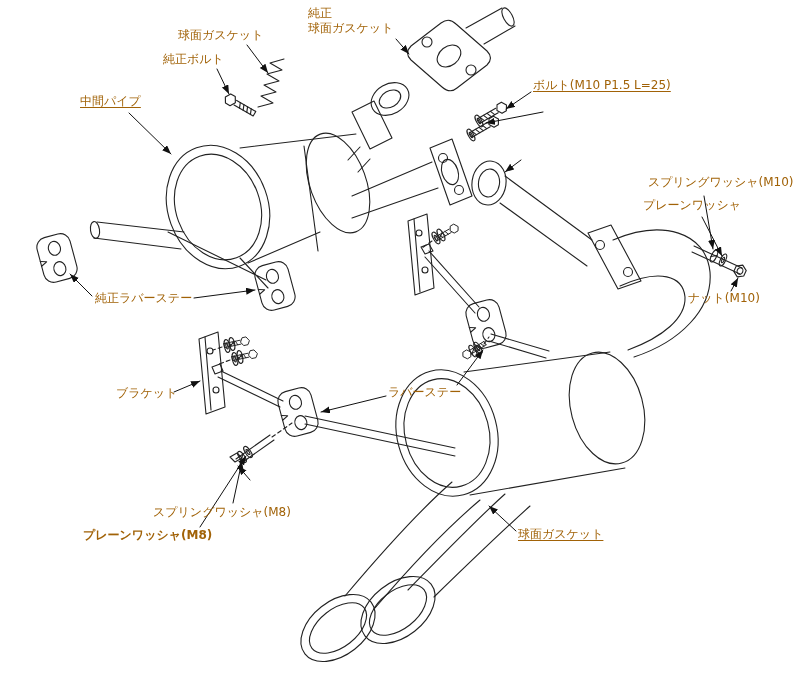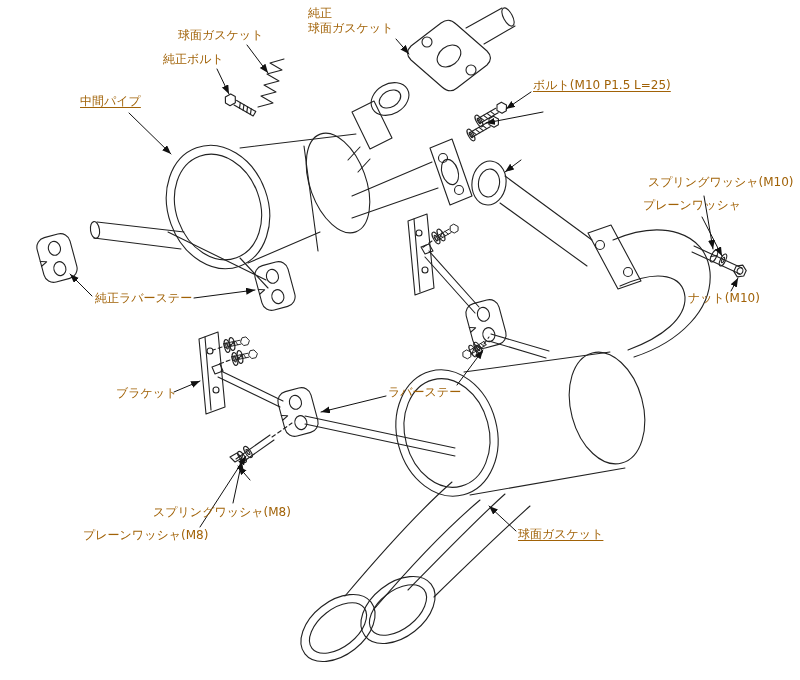--- a/index.html
+++ b/index.html
@@ -1,21 +1,21 @@
 <!DOCTYPE html>
 <html><head>
 <meta charset="utf-8">
 <style>
   html,body{margin:0;padding:0;background:#ffffff}
   .stage{position:relative;width:800px;height:680px;background:#ffffff;overflow:hidden;
          font-family:"DejaVu Sans","Liberation Sans",sans-serif;color:#111}
   .stage svg{position:absolute;left:0;top:0}
   .lbl{position:absolute;font-size:12px;line-height:1.28;white-space:nowrap;color:#a16207}
   .u{text-decoration:underline;text-underline-offset:2px}
-  .b{font-weight:400}
+  .b{font-weight:700}
 </style>
 </head>
 <body>
 
 <div class="stage">
 
 <svg width="800" height="680" viewBox="0 0 800 680" xmlns="http://www.w3.org/2000/svg" fill="none" stroke="#222" stroke-width="1.1" stroke-linecap="round" stroke-linejoin="round">
   <defs>
     <marker id="arr" markerWidth="10" markerHeight="8" refX="9" refY="3.5" orient="auto" markerUnits="userSpaceOnUse">
       <path d="M0,0 L9,3.5 L0,7 Z" fill="#111" stroke="none"></path>

